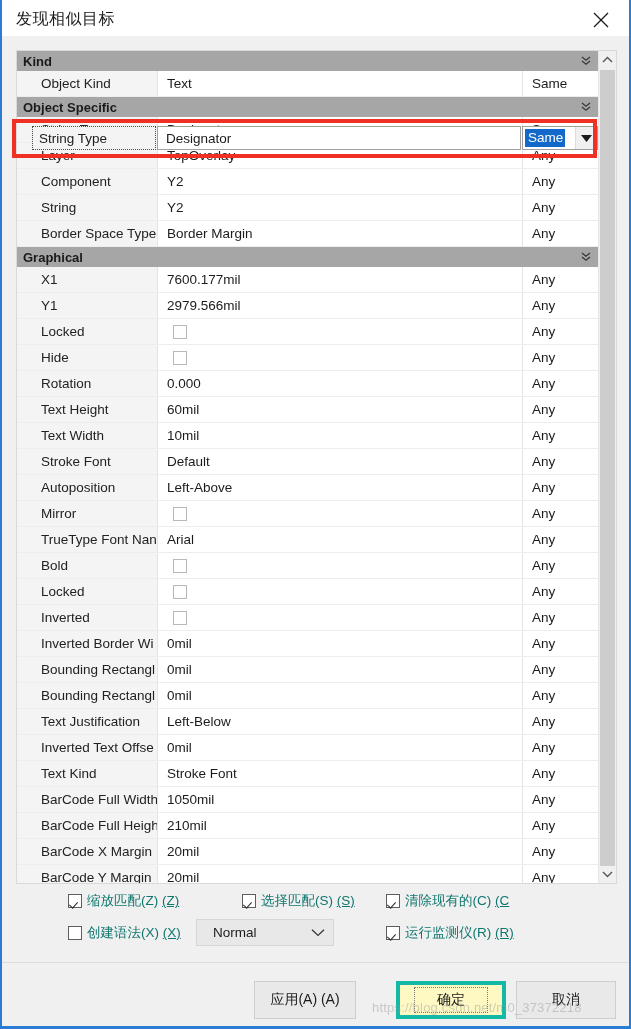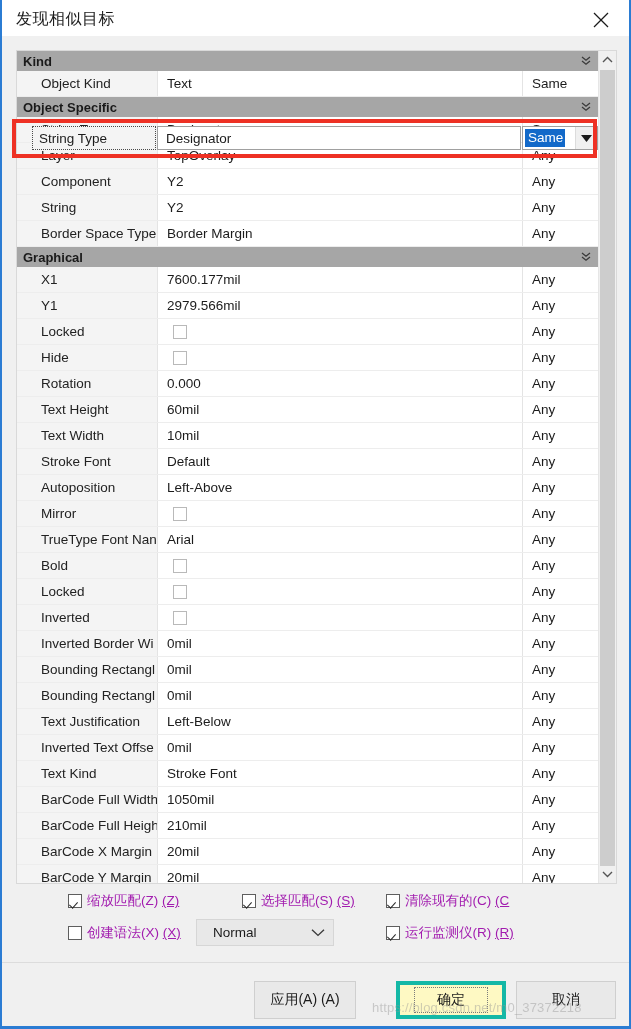--- a/index.html
+++ b/index.html
@@ -187,21 +187,21 @@
     pointer-events: none;
   }
   
   #options {
     position: absolute; left: 14px; top: 888px;
     width: 603px; height: 62px;
   }
   .opt {
     position: absolute;
     display: flex; align-items: center;
-    font-size: 13.5px; color: #a21caf;
+    font-size: 13.5px; color: #0f766e;
     white-space: nowrap;
     padding-left: 44px;
   }
   .opt .box {
     width: 14px; height: 14px;
     border: 1px solid #5e5e5e;
     background: #ffffff;
     margin-right: 5px;
     position: relative;
     flex: none;

